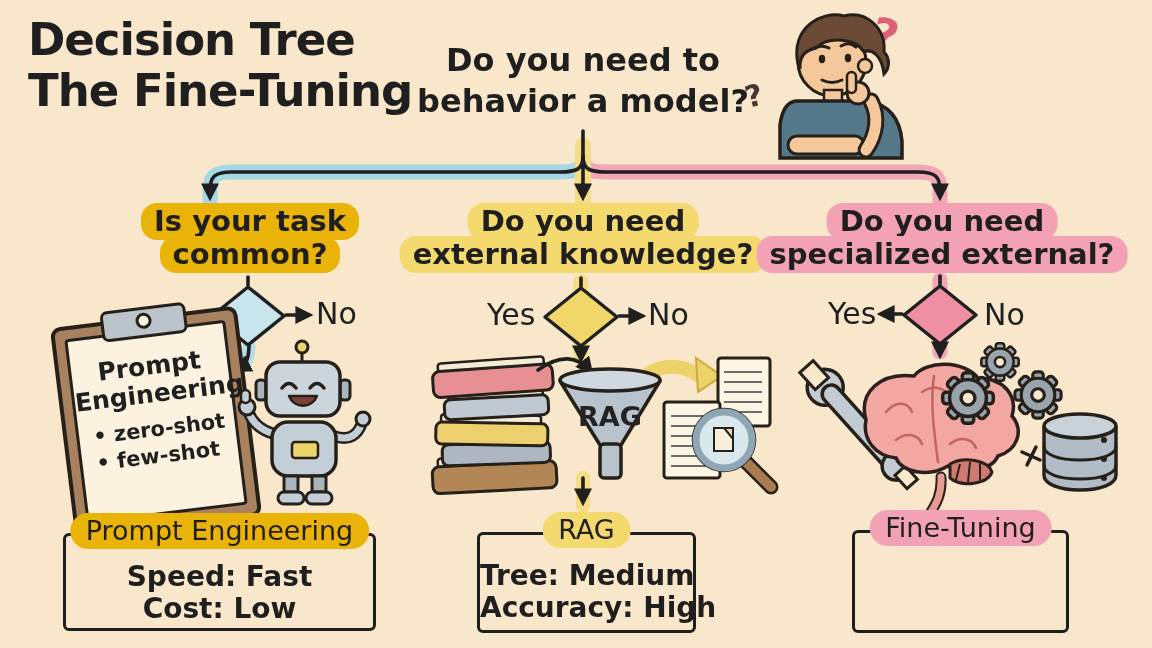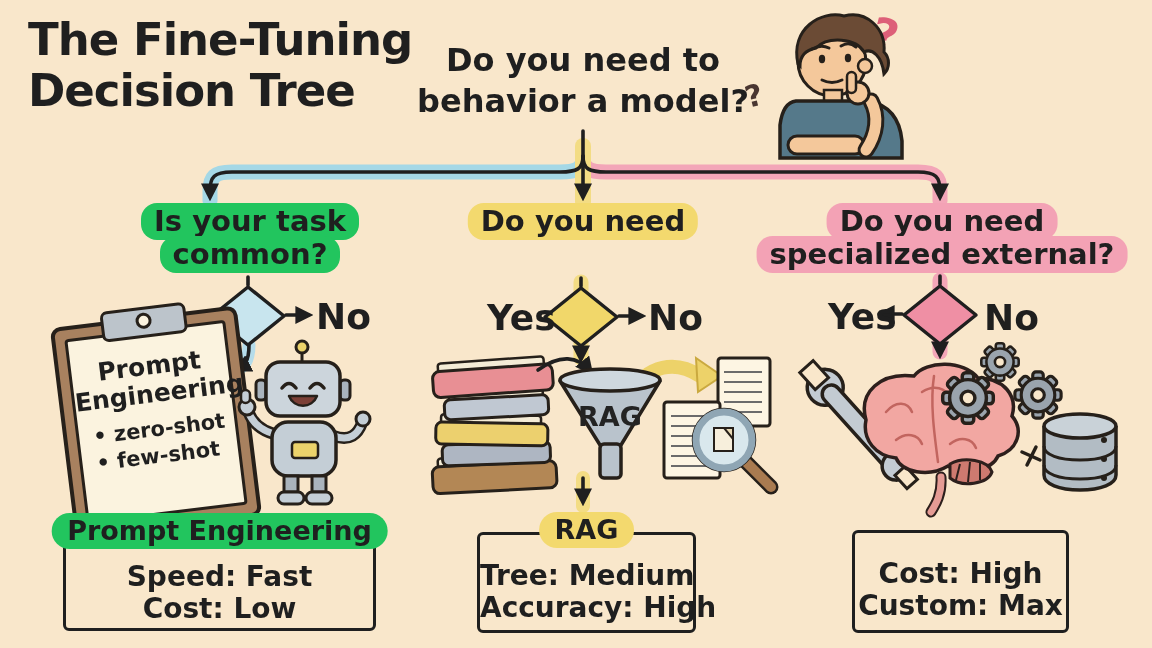--- a/index.html
+++ b/index.html
@@ -6,25 +6,25 @@
   .canvas{position:relative;width:1152px;height:648px;background:#f9e7cb;overflow:hidden;
           font-family:"DejaVu Sans","Liberation Sans",sans-serif;color:#1f1f1f;}
   .abs{position:absolute;}
   svg{position:absolute;overflow:visible;}
   .title{left:28px;top:14px;font-size:45px;line-height:51px;font-weight:bold;letter-spacing:-1px;}
   .rootq{left:583px;top:40px;transform:translateX(-50%);text-align:center;white-space:nowrap;
          font-size:32px;line-height:41px;font-weight:bold;}
   .q{transform:translateX(-50%);text-align:center;white-space:nowrap;}
   .pill{display:inline-block;padding:0 13px;border-radius:16px;font-weight:bold;font-size:29px;line-height:37px;}
   .l2{margin-top:-4px;text-align:center;}
-  .blue{background:#22c55e;} .yellow{background:#f3d96e;} .pink{background:#f3a2b5;}
-  .yn{font-size:36px;font-weight:bold;white-space:nowrap;}
+  .blue{background:#eab308;} .yellow{background:#f3d96e;} .pink{background:#f3a2b5;}
+  .yn{font-size:30px;font-weight:normal;white-space:nowrap;}
   .result{position:absolute;border:3.5px solid #1f1f1f;border-radius:6px;}
   .result .tag{position:absolute;top:-23px;left:50%;transform:translateX(-50%);white-space:nowrap;
-               padding:3px 16px;border-radius:20px;font-weight:bold;font-size:27px;line-height:30px;}
+               padding:3px 16px;border-radius:20px;font-weight:normal;font-size:27px;line-height:30px;}
   .result .rows{padding-top:25px;text-align:center;font-weight:bold;font-size:28px;line-height:32px;white-space:nowrap;}
   .clipboard{left:62px;top:316px;width:188px;height:212px;transform:rotate(-7deg);
              background:#a8815f;border:4px solid #26201a;border-radius:10px;box-sizing:border-box;padding:9px;}
   .paper{width:100%;height:100%;box-sizing:border-box;background:#fbf3df;border:3px solid #26201a;
          border-radius:4px;padding-top:20px;}
   .clip{position:absolute;top:-14px;left:50%;transform:translateX(-50%);width:80px;height:25px;
         background:#bcc4cb;border:3.5px solid #26201a;border-radius:7px;}
   .clip .hole{display:block;width:10px;height:10px;border-radius:50%;border:3px solid #26201a;
               background:#fbf3df;margin:3px auto 0;}
   .cb-title{text-align:center;font-weight:bold;font-size:25px;line-height:28px;}
@@ -84,22 +84,22 @@
         <path d="M940 344 L940 354" marker-end="url(#ah)"></path>
       </g>
 
       <polygon points="248,287 284,316 248,345 212,316" fill="#c8e5ee" stroke="#1f1f1f" stroke-width="3.5"></polygon>
       <polygon points="581,288 617,317 581,346 545,317" fill="#f1d76a" stroke="#1f1f1f" stroke-width="3.5"></polygon>
       <polygon points="940,286 976,315 940,344 904,315" fill="#ef8fa4" stroke="#1f1f1f" stroke-width="3.5"></polygon>
     </g>
   </svg>
 
   <div class="abs title">
+    <div>Decision Tree</div>
     <div>The Fine-Tuning</div>
-    <div>Decision Tree</div>
   </div>
 
   <div class="abs rootq">
     <div>Do you need to</div>
     <div>behavior a model?</div>
   </div>
 
   <svg width="175" height="170" style="left:744px;top:0">
     <text x="4" y="108" font-size="30" font-weight="bold" fill="#4a3631" transform="rotate(-14 4 108)">?</text>
     <text x="124" y="48" font-size="46" font-weight="bold" fill="#dd5f78" transform="rotate(14 124 48)">?</text>
@@ -118,20 +118,21 @@
     <circle cx="114" cy="93" r="11" fill="#f4c89b" stroke="#26201a" stroke-width="3"></circle>
     <rect x="103" y="72" width="9" height="21" rx="4.5" fill="#f4c89b" stroke="#26201a" stroke-width="2.5"></rect>
   </svg>
 
   <div class="abs q" style="left:250px;top:203px">
     <div><span class="pill blue">Is your task</span></div>
     <div><span class="pill blue l2">common?</span></div>
   </div>
   <div class="abs q" style="left:583px;top:203px">
     <div><span class="pill yellow">Do you need</span></div>
+    <div><span class="pill yellow l2">external knowledge?</span></div>
   </div>
   <div class="abs q" style="left:942px;top:203px">
     <div><span class="pill pink">Do you need</span></div>
     <div><span class="pill pink l2">specialized external?</span></div>
   </div>
 
   <div class="abs yn" style="left:316px;top:296px">No</div>
   <div class="abs yn" style="left:487px;top:297px">Yes</div>
   <div class="abs yn" style="left:648px;top:297px">No</div>
   <div class="abs yn" style="left:828px;top:296px">Yes</div>
@@ -264,19 +265,16 @@
 
   <div class="result" style="left:477px;top:532px;width:213px;height:95px">
     <div class="tag yellow">RAG</div>
     <div class="rows">
       <div>Tree: Medium</div>
       <div>Accuracy: High</div>
     </div>
   </div>
 
   <div class="result" style="left:852px;top:530px;width:211px;height:97px">
-    <div class="rows">
-      <div>Cost: High</div>
-      <div>Custom: Max</div>
-    </div>
+    <div class="tag pink">Fine-Tuning</div>
   </div>
 
 </div>
 
 </body></html>

